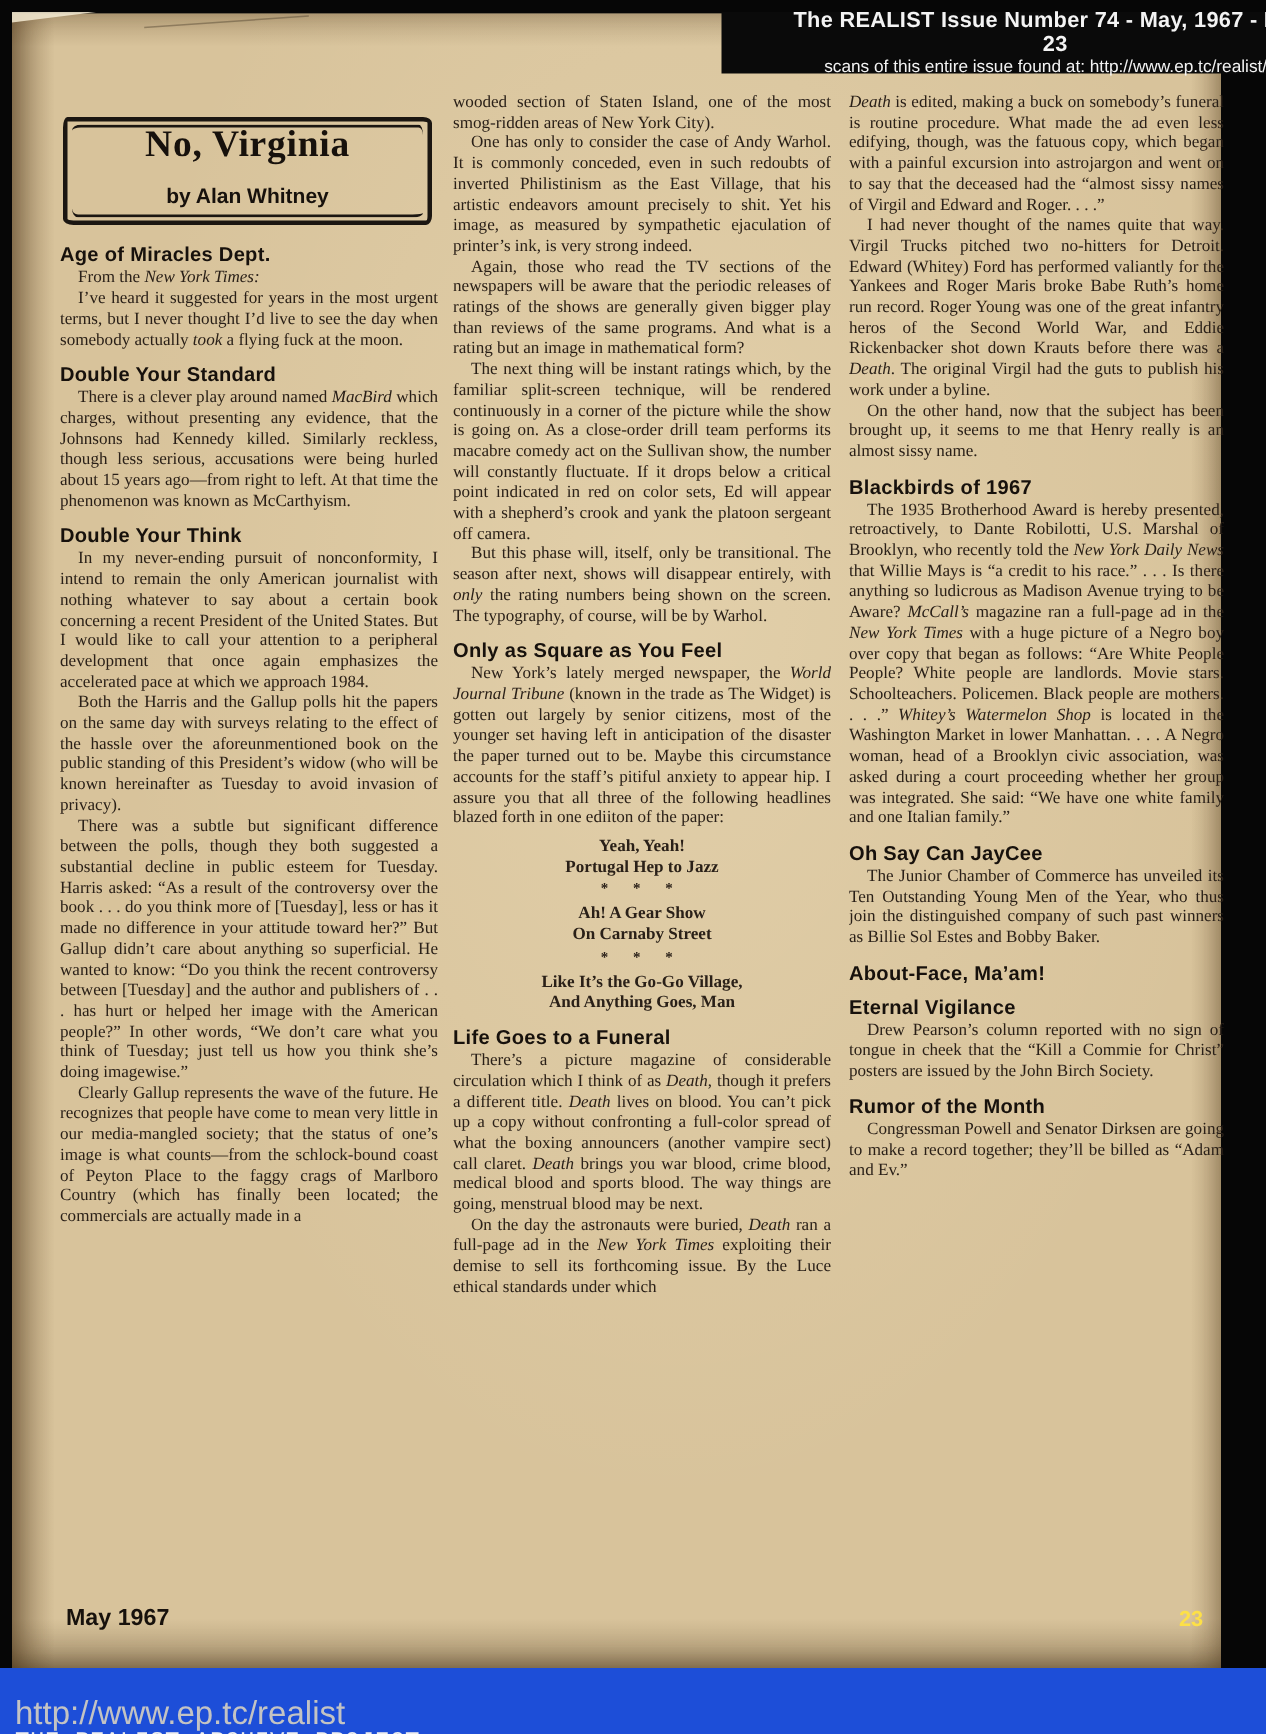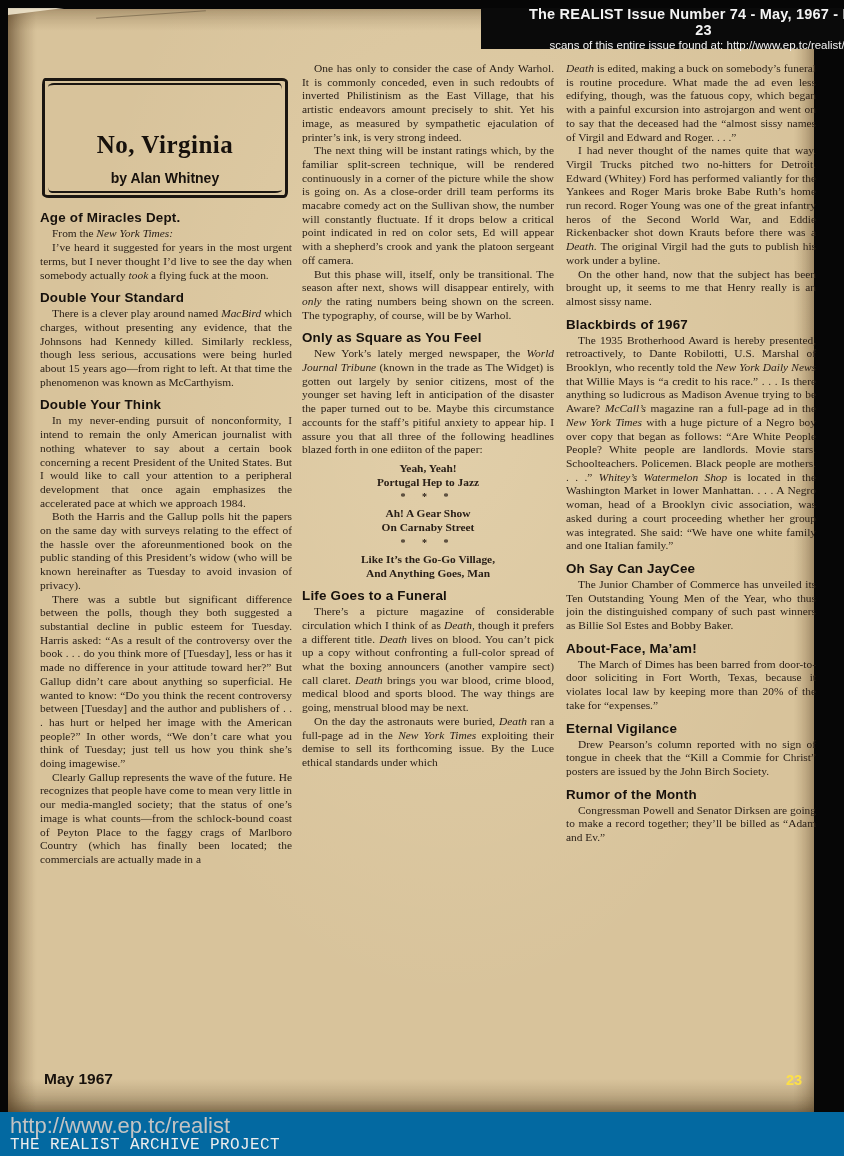--- a/index.html
+++ b/index.html
@@ -56,33 +56,33 @@
     border:3px solid #1b1611; border-radius:3px 6px 4px 7px / 7px 4px 6px 4px;
     margin:0 4px 12px 2px; padding:9px 6px 10px; text-align:center; position:relative;
     background:transparent;
   }
   .title-box::after {
     content:""; position:absolute; left:3px; right:3px; top:2px; bottom:2px;
     border-top:2px solid #1b1611; border-bottom:2px solid #1b1611;
     border-radius:6px 3px 7px 4px / 4px 7px 3px 6px;
     pointer-events:none;
   }
-  .title-box .title { font-family:"Liberation Serif", serif; font-weight:bold; font-size:25px; letter-spacing:.5px; color:#17110c;margin-top:48px; }
+  .title-box .title { font-family:"Liberation Serif", serif; font-weight:bold; font-size:25px; letter-spacing:.5px; color:#17110c; }
   .title-box .byline { font-family:Liberation Sans, sans-serif; font-weight:bold; font-size:14px; margin-top:20px; color:#17110c; }
   .issue-date {
     position:absolute; left:44px; top:1070px;
     font-family:"Liberation Sans", sans-serif; font-weight:bold; font-size:15.5px; color:#17110c;
   }
   .page-number {
     position:absolute; left:786px; top:1072px;
     font-family:"Liberation Sans", sans-serif; font-weight:bold; font-size:14.5px; color:#fde047;
   }
   .archive-footer {
-    position:absolute; left:0; top:1112px; width:844px; height:44px; background:#0369a1;
-    font-family:"Liberation Sans", sans-serif; padding-top:2px; box-sizing:border-box;
+    position:absolute; left:0; top:1112px; width:844px; height:44px; background:#1d4ed8;
+    font-family:"Liberation Sans", sans-serif; padding-top:18px; box-sizing:border-box;
   }
   .archive-footer .url { font-size:22px; color:#c3c3c3; margin-left:10px; line-height:24px; }
   .archive-footer .project { font-size:16px; color:#ededed; margin-left:10px; letter-spacing:.4px; line-height:14px;font-family:Liberation Mono, monospace; }
 </style>
 </head>
 <body>
 
 <div class="page">
   <div class="paper"></div>
   <div class="tear-corner"></div>
@@ -104,21 +104,23 @@
       <h3 class="section">Double Your Standard</h3>
       <p>There is a clever play around named <i>MacBird</i> which charges, without presenting any evidence, that the Johnsons had Kennedy killed. Similarly reckless, though less serious, accusations were being hurled about 15 years ago—from right to left. At that time the phenomenon was known as McCarthyism.</p>
       <h3 class="section">Double Your Think</h3>
       <p>In my never-ending pursuit of nonconformity, I intend to remain the only American journalist with nothing whatever to say about a certain book concerning a recent President of the United States. But I would like to call your attention to a peripheral development that once again emphasizes the accelerated pace at which we approach 1984.</p>
       <p>Both the Harris and the Gallup polls hit the papers on the same day with surveys relating to the effect of the hassle over the aforeunmentioned book on the public standing of this President’s widow (who will be known hereinafter as Tuesday to avoid invasion of privacy).</p>
       <p>There was a subtle but significant difference between the polls, though they both suggested a substantial decline in public esteem for Tuesday. Harris asked: “As a result of the controversy over the book . . . do you think more of [Tuesday], less or has it made no difference in your attitude toward her?” But Gallup didn’t care about anything so superficial. He wanted to know: “Do you think the recent controversy between [Tuesday] and the author and publishers of . . . has hurt or helped her image with the American people?” In other words, “We don’t care what you think of Tuesday; just tell us how you think she’s doing imagewise.”</p>
       <p>Clearly Gallup represents the wave of the future. He recognizes that people have come to mean very little in our media-mangled society; that the status of one’s image is what counts—from the schlock-bound coast of Peyton Place to the faggy crags of Marlboro Country (which has finally been located; the commercials are actually made in a</p>
     </div>
 
   <div class="col" style="left:302px; top:62px; height:1046px;">
+      <p class="noindent">wooded section of Staten Island, one of the most smog-ridden areas of New York City).</p>
       <p>One has only to consider the case of Andy Warhol. It is commonly conceded, even in such redoubts of inverted Philistinism as the East Village, that his artistic endeavors amount precisely to shit. Yet his image, as measured by sympathetic ejaculation of printer’s ink, is very strong indeed.</p>
+      <p>Again, those who read the TV sections of the newspapers will be aware that the periodic releases of ratings of the shows are generally given bigger play than reviews of the same programs. And what is a rating but an image in mathematical form?</p>
       <p>The next thing will be instant ratings which, by the familiar split-screen technique, will be rendered continuously in a corner of the picture while the show is going on. As a close-order drill team performs its macabre comedy act on the Sullivan show, the number will constantly fluctuate. If it drops below a critical point indicated in red on color sets, Ed will appear with a shepherd’s crook and yank the platoon sergeant off camera.</p>
       <p>But this phase will, itself, only be transitional. The season after next, shows will disappear entirely, with <i>only</i> the rating numbers being shown on the screen. The typography, of course, will be by Warhol.</p>
       <h3 class="section">Only as Square as You Feel</h3>
       <p>New York’s lately merged newspaper, the <i>World Journal Tribune</i> (known in the trade as The Widget) is gotten out largely by senior citizens, most of the younger set having left in anticipation of the disaster the paper turned out to be. Maybe this circumstance accounts for the staff’s pitiful anxiety to appear hip. I assure you that all three of the following headlines blazed forth in one ediiton of the paper:</p>
       <p class="centerline gap">Yeah, Yeah!</p>
       <p class="centerline">Portugal Hep to Jazz</p>
       <div class="stars">* * *</div>
       <p class="centerline gap">Ah! A Gear Show</p>
       <p class="centerline">On Carnaby Street</p>
       <div class="stars">* * *</div>
@@ -131,21 +133,20 @@
 
   <div class="col" style="left:566px; top:62px; width:250px; height:1000px;">
       <p class="noindent"><i>Death</i> is edited, making a buck on somebody’s funeral is routine procedure. What made the ad even less edifying, though, was the fatuous copy, which began with a painful excursion into astrojargon and went on to say that the deceased had the “almost sissy names of Virgil and Edward and Roger. . . .”</p>
       <p>I had never thought of the names quite that way. Virgil Trucks pitched two no-hitters for Detroit. Edward (Whitey) Ford has performed valiantly for the Yankees and Roger Maris broke Babe Ruth’s home run record. Roger Young was one of the great infantry heros of the Second World War, and Eddie Rickenbacker shot down Krauts before there was a <i>Death</i>. The original Virgil had the guts to publish his work under a byline.</p>
       <p>On the other hand, now that the subject has been brought up, it seems to me that Henry really is an almost sissy name.</p>
       <h3 class="section">Blackbirds of 1967</h3>
       <p>The 1935 Brotherhood Award is hereby presented, retroactively, to Dante Robilotti, U.S. Marshal of Brooklyn, who recently told the <i>New York Daily News</i> that Willie Mays is “a credit to his race.” . . . Is there anything so ludicrous as Madison Avenue trying to be Aware? <i>McCall’s</i> magazine ran a full-page ad in the <i>New York Times</i> with a huge picture of a Negro boy over copy that began as follows: “Are White People People? White people are landlords. Movie stars. Schoolteachers. Policemen. Black people are mothers. . . .” <i>Whitey’s Watermelon Shop</i> is located in the Washington Market in lower Manhattan. . . . A Negro woman, head of a Brooklyn civic association, was asked during a court proceeding whether her group was integrated. She said: “We have one white family and one Italian family.”</p>
       <h3 class="section">Oh Say Can JayCee</h3>
       <p>The Junior Chamber of Commerce has unveiled its Ten Outstanding Young Men of the Year, who thus join the distinguished company of such past winners as Billie Sol Estes and Bobby Baker.</p>
       <h3 class="section">About-Face, Ma’am!</h3>
-      <p>The March of Dimes has been barred from door-to-door soliciting in Fort Worth, Texas, because it violates local law by keeping more than 20% of the take for “expenses.”</p>
       <h3 class="section">Eternal Vigilance</h3>
       <p>Drew Pearson’s column reported with no sign of tongue in cheek that the “Kill a Commie for Christ” posters are issued by the John Birch Society.</p>
       <h3 class="section">Rumor of the Month</h3>
       <p>Congressman Powell and Senator Dirksen are going to make a record together; they’ll be billed as “Adam and Ev.”</p>
     </div>
 
   <div class="issue-date">May 1967</div>
   <div class="page-number">23</div>
 
   <div class="archive-footer">

